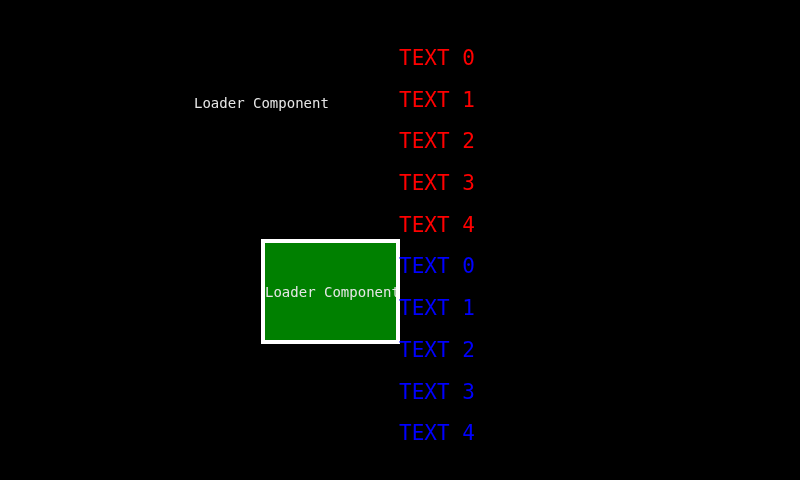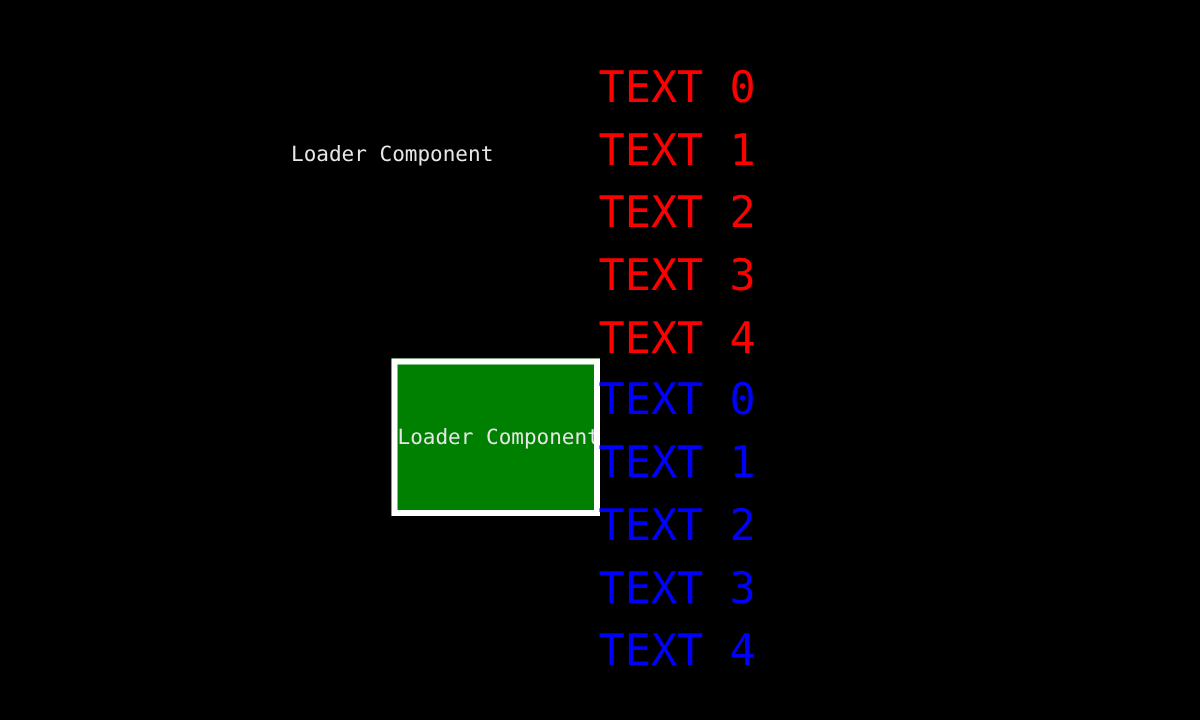--- a/index.html
+++ b/index.html
@@ -36,21 +36,21 @@
   .box-label {
     font-size: 14px;
     line-height: 16px;
     color: var(--label, #e6e6e6);
     white-space: pre;
   }
   .text-list {
     position: absolute;
     left: 399px;
     top: 38px;
-    font-size: 29px;
+    font-size: 21px;
   }
   .text-item {
     height: 41.7px;
     line-height: 41.7px;
     white-space: pre;
   }
   .text-group-red .text-item { color: var(--red, #ff0000); }
   .text-group-blue .text-item { color: var(--blue, #0000ff); }
 </style>
 </head>

